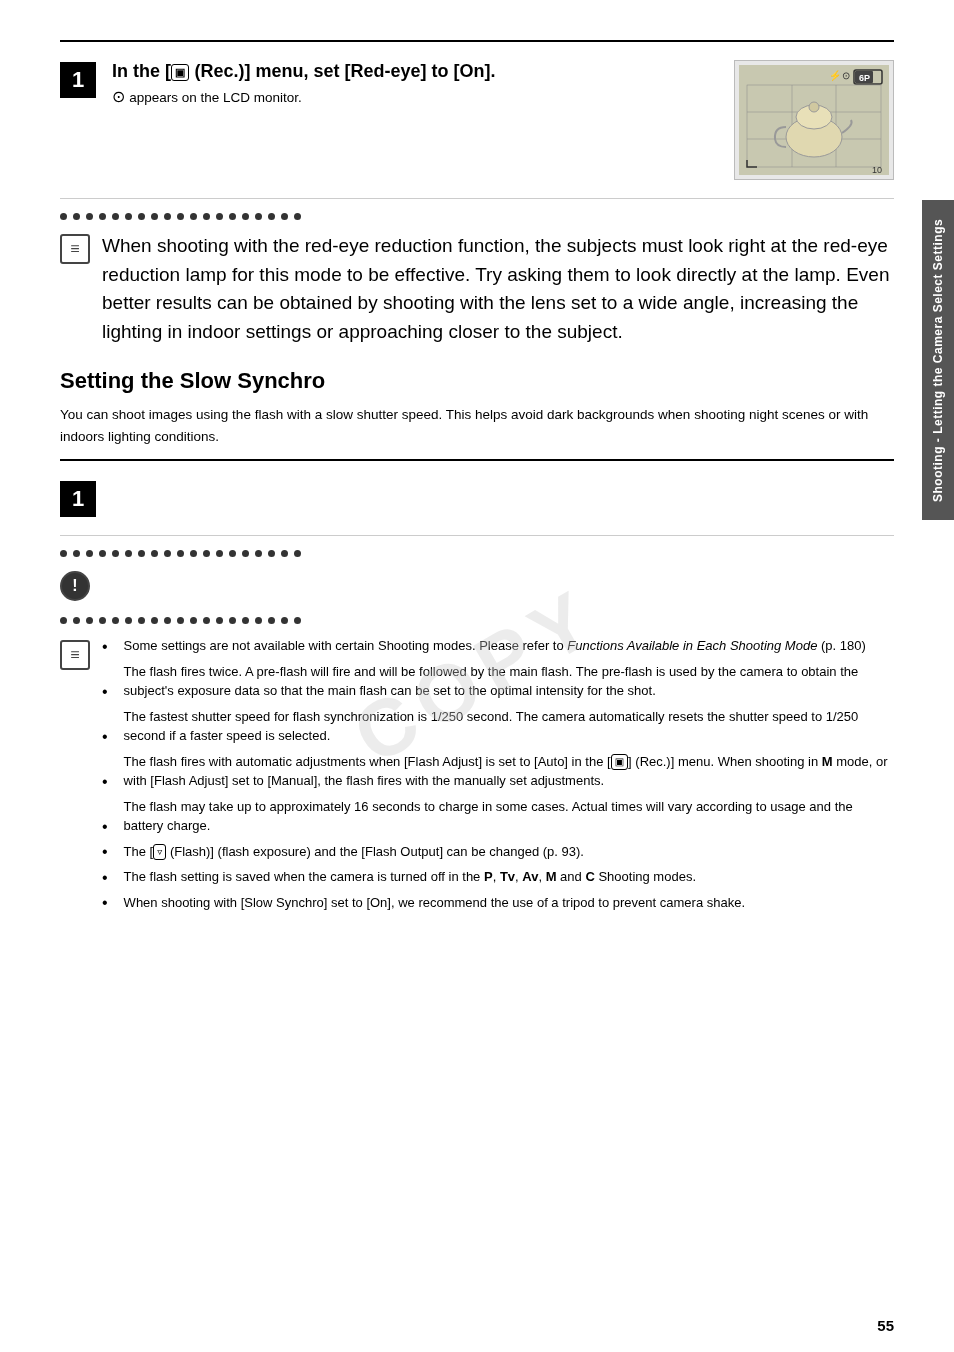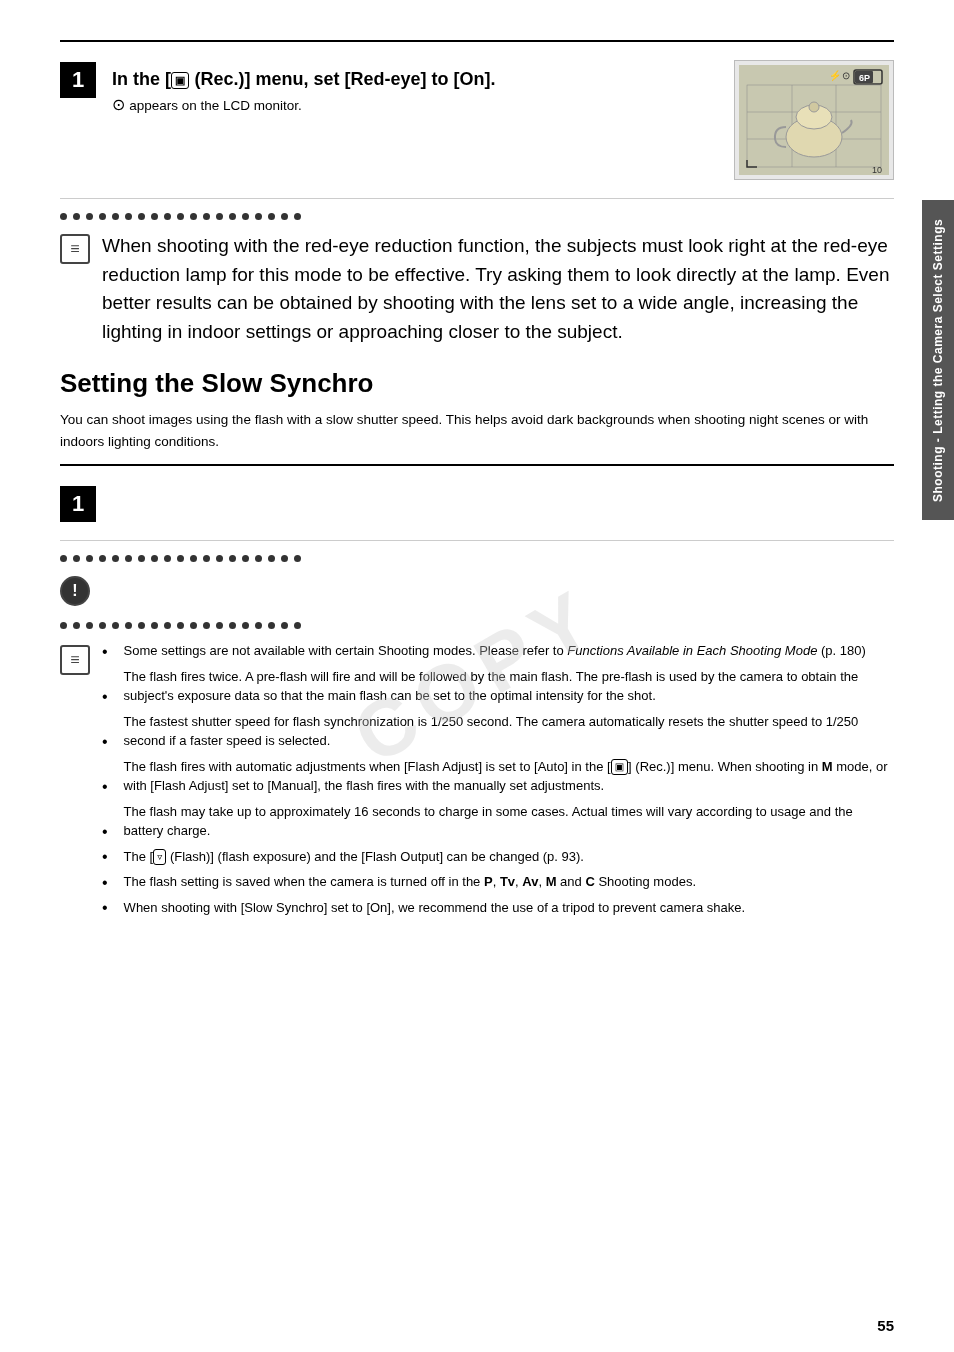--- a/index.html
+++ b/index.html
@@ -57,21 +57,20 @@
       width: 36px;
       height: 36px;
       display: flex;
       align-items: center;
       justify-content: center;
       flex-shrink: 0;
       margin-top: 2px;
     }
     .step-content {
       flex: 1;
-      margin-top: 8px;
     }
     .step-title {
       font-size: 18px;
       font-weight: bold;
       margin-bottom: 4px;
       line-height: 1.3;
     }
     .step-subtitle {
       font-size: 13.5px;
       margin-top: 4px;
@@ -135,21 +134,21 @@
       color: #fff;
       font-size: 14px;
       font-weight: bold;
     }
     .note-text {
       font-size: 19px;
       line-height: 1.5;
     }
     
     .section-heading {
-      font-size: 26px;
+      font-size: 22px;
       font-weight: bold;
       margin: 20px 0 10px 0;
       border-bottom: none;
     }
     
     .body-text {
       font-size: 13.5px;
       line-height: 1.6;
       margin-bottom: 12px;
     }

